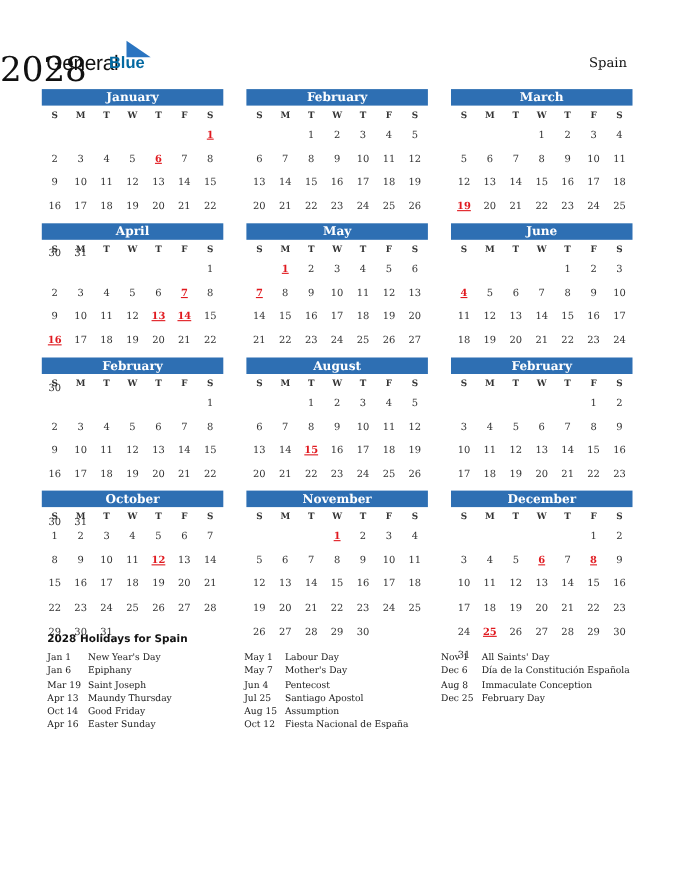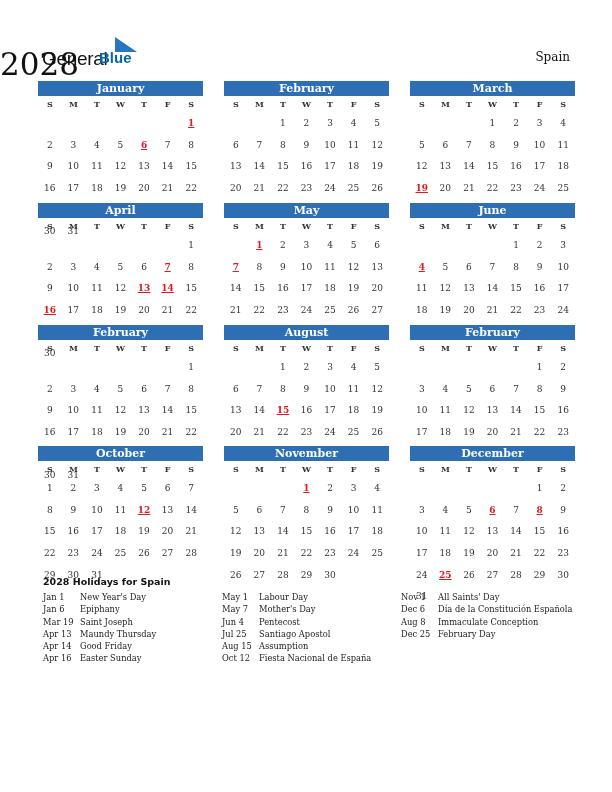--- a/index.html
+++ b/index.html
@@ -589,21 +589,21 @@
     </div>
   </div>
 
 <div class="hl-title">2028 Holidays for Spain</div>
 <div id="hols">
     <div class="hcol" style="left: 43px;">
       <div class="hrow"><span class="d">Jan 1</span><span>New Year's Day</span></div>
       <div class="hrow"><span class="d">Jan 6</span><span>Epiphany</span></div>
       <div class="hrow"><span class="d">Mar 19</span><span>Saint Joseph</span></div>
       <div class="hrow"><span class="d">Apr 13</span><span>Maundy Thursday</span></div>
-      <div class="hrow"><span class="d">Apr 14</span><span>Good Friday</span></div>
+      <div class="hrow"><span class="d">Oct 14</span><span>Good Friday</span></div>
       <div class="hrow"><span class="d">Apr 16</span><span>Easter Sunday</span></div>
     </div>
     <div class="hcol" style="left: 222px;">
       <div class="hrow"><span class="d">May 1</span><span>Labour Day</span></div>
       <div class="hrow"><span class="d">May 7</span><span>Mother's Day</span></div>
       <div class="hrow"><span class="d">Jun 4</span><span>Pentecost</span></div>
       <div class="hrow"><span class="d">Jul 25</span><span>Santiago Apostol</span></div>
       <div class="hrow"><span class="d">Aug 15</span><span>Assumption</span></div>
       <div class="hrow"><span class="d">Oct 12</span><span>Fiesta Nacional de España</span></div>
     </div>

